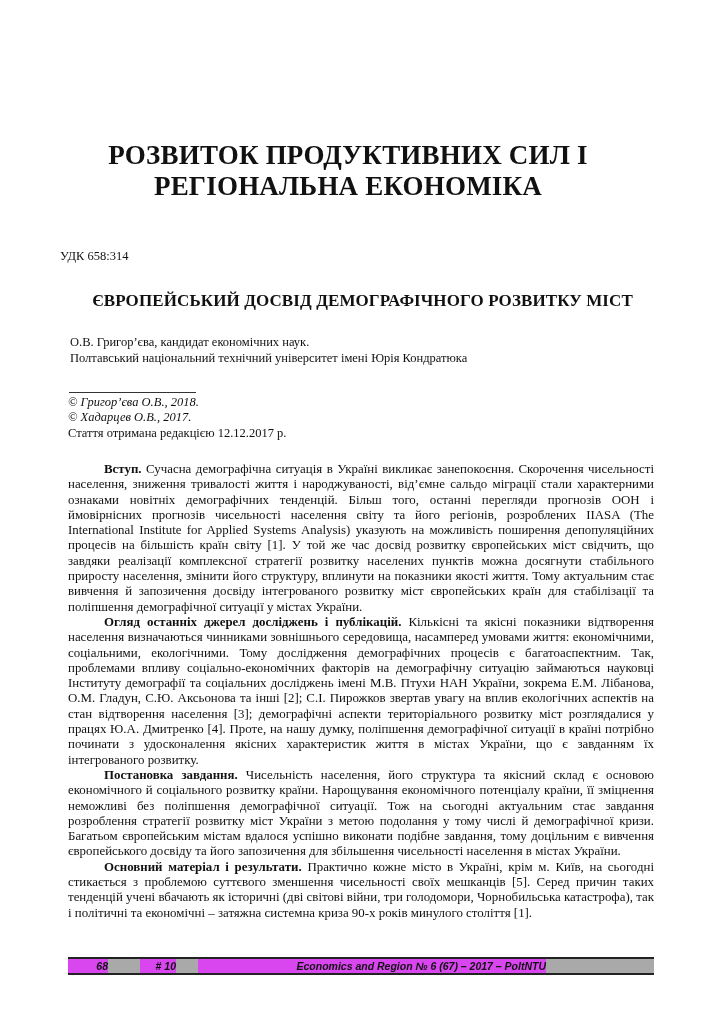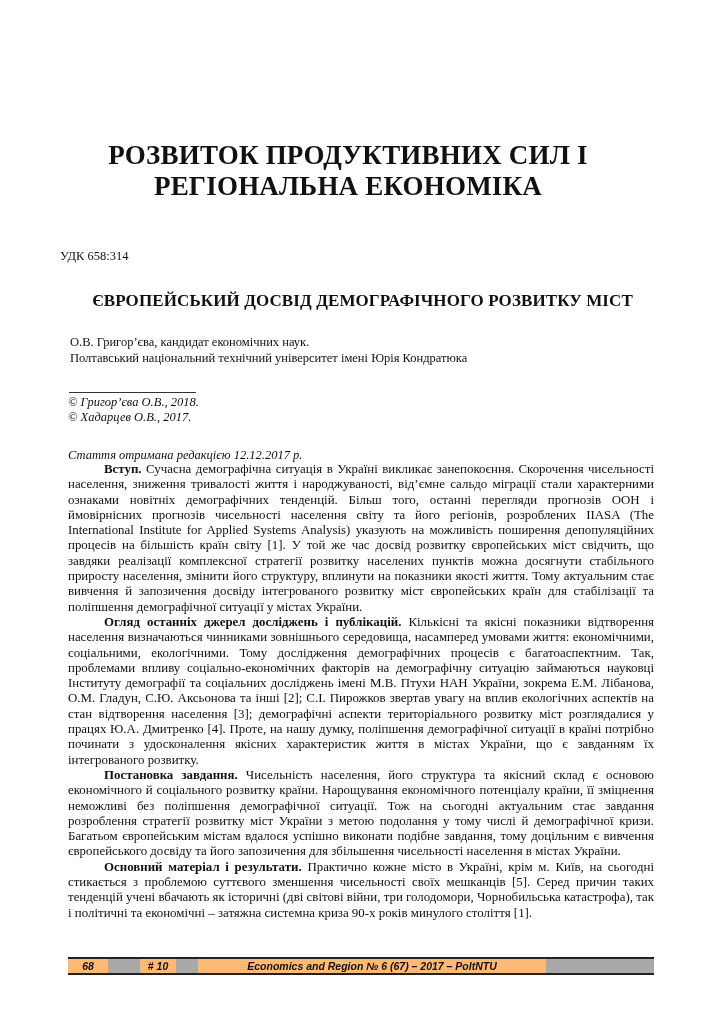--- a/index.html
+++ b/index.html
@@ -7,31 +7,31 @@
          font-family: "Liberation Serif", "DejaVu Serif", serif; color: #111; }
   .section-title { position: absolute; left: 0; width: 696px; top: 140px; text-align: center;
          font-weight: bold; font-size: 27px; line-height: 31px; letter-spacing: 0.2px; }
   .udk { position: absolute; left: 60px; top: 249px; font-size: 12.5px; }
   .article-title { position: absolute; left: 0; width: 725px; top: 291px; text-align: center;
          font-weight: bold; font-size: 17px; letter-spacing: 0.1px; }
   .authors { position: absolute; left: 70px; width: 585px; top: 335px; text-align: left;
          font-weight: normal; font-size: 12.5px; line-height: 15.5px; }
   .copy-rule { position: absolute; left: 69px; top: 392px; width: 127px; border-top: 1px solid #333; }
   .copyright { position: absolute; left: 68px; top: 395px; font-style: italic; font-size: 12.5px; line-height: 15px; }
-  .received { position: absolute; left: 68px; top: 448px; font-style: italic; font-size: 12.5px; }
+  .received { position: absolute; left: 68px; top: 426px; font-size: 12.5px; }
   .body-text { position: absolute; left: 68px; width: 586px; top: 462px; font-size: 12.9px;
          line-height: 15.3px; text-align: justify; }
   .body-text p { margin: 0; text-indent: 36px; }
   .body-text b { font-weight: bold; }
   .footer { position: absolute; left: 68px; top: 957px; width: 586px; height: 14px;
          border-top: 2px solid #222; border-bottom: 2px solid #222; display: flex;
          font-family: "Liberation Sans", "DejaVu Sans", sans-serif; font-style: italic; font-weight: bold;
          font-size: 10.5px; line-height: 14px; }
   .footer .cell { height: 14px; }
-  .footer .white { background: #fdba74; text-align: center; color: #111; }
+  .footer .white { background: #d946ef; text-align: right; color: #111; }
   .footer .gray { background: #a9a9a9; }
 </style>
 </head>
 <body>
 
 <div class="section-title">
   <div>РОЗВИТОК ПРОДУКТИВНИХ СИЛ І</div>
   <div>РЕГІОНАЛЬНА ЕКОНОМІКА</div>
 </div>
 

